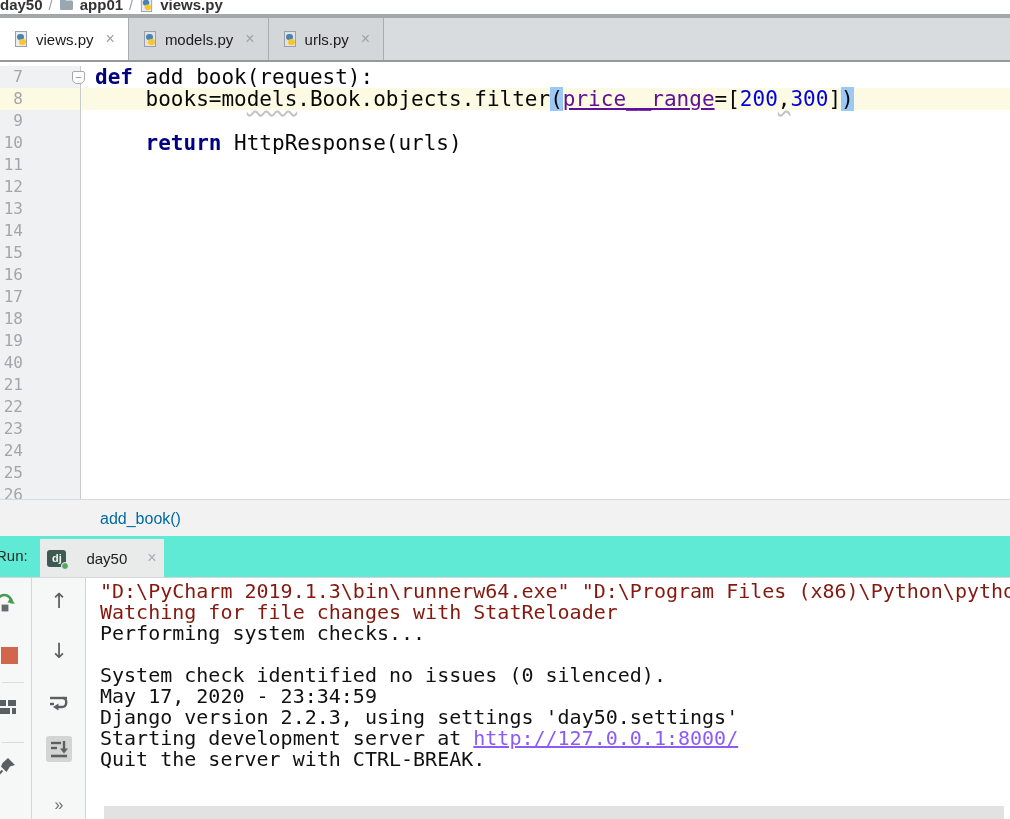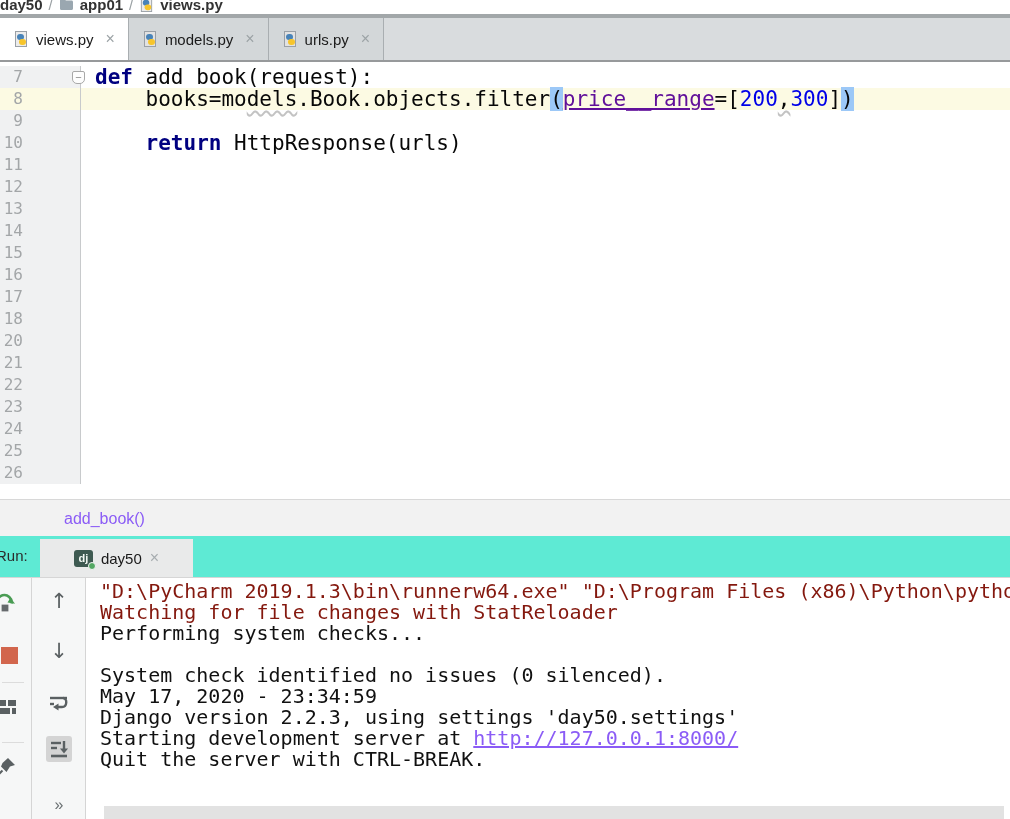--- a/index.html
+++ b/index.html
@@ -35,28 +35,28 @@
   .kwarg { color:#61109a;text-decoration:underline; }
   .paren { background:#9cc8f7; }
   .wave  { text-decoration:underline wavy #c3c3c3; text-decoration-skip-ink:none; text-underline-offset:4px; }
   .fold  { position:absolute; left:72px; top:9px; width:13px; height:13px; background:#fdfdfd;
            border:1px solid #a8a8a8; border-radius:2px 2px 5px 5px; color:#8a8a8a;
            font:11px/11px "Liberation Sans",sans-serif; text-align:center; z-index:2; }
 
   
   .crumbbar { position:absolute; top:499px; left:0; right:0; height:40px; background:#f2f2f2;
               border-top:1px solid #d8d8d8; border-bottom:1px solid #dddddd;
-              display:flex; align-items:center; padding-left:64px; font-size:16px; color:#8b5cf6; }
+              display:flex; align-items:center; padding-left:100px; font-size:16px; color:#0369a1; }
 
   
   .runheader { position:absolute; top:536px; left:0; right:0; height:42px; background:#5eead4;
                border-bottom:1px solid #d6d6d6; }
   .run-label { position:absolute; left:-4px; top:11px; font-size:15px; color:#2b2b2b; }
-  .run-tab   { position:absolute; left:40px; top:3px; bottom:0; width:153px; background:#e9eaea;
-               display:flex; align-items:center; justify-content:center; gap:8px; font-size:15px; color:#1a1a1a; }
+  .run-tab   { position:absolute; left:40px; top:3px; bottom:0; width:124px; background:#e9eaea;
+               display:flex; align-items:center; justify-content:center; gap:20px; font-size:15px; color:#1a1a1a; }
   .dj-icon { position:relative; width:19px; height:17px; background:#3e5a51; border-radius:3px;
              color:#f2f8f3; font:bold 11px/17px "Liberation Sans",sans-serif; text-align:center; }
   .dj-dot  { position:absolute; right:-3px; bottom:-3px; width:8px; height:8px; border-radius:50%;
              background:#53a863; border:1px solid #f4f5f5; }
   .run-tab .close { color:#a6acaf; font-size:16px; }
 
   
   .console { position:absolute; top:578px; left:0; right:0; bottom:0; background:#fff; }
   .rtb1 { position:absolute; left:0; top:0; bottom:0; width:32px; background:#f6f7f7; border-right:1px solid #d5d5d5; }
   .rtb2 { position:absolute; left:32px; top:0; bottom:0; width:54px; background:#f6f7f7; border-right:1px solid #d5d5d5; }
@@ -169,21 +169,25 @@
       </div>
       <div class="row">
         <span class="num">17</span>
         <span class="code"></span>
       </div>
       <div class="row">
         <span class="num">18</span>
         <span class="code"></span>
       </div>
       <div class="row">
-        <span class="num">20</span>
+        <span class="num">19</span>
+        <span class="code"></span>
+      </div>
+      <div class="row">
+        <span class="num">40</span>
         <span class="code"></span>
       </div>
       <div class="row">
         <span class="num">21</span>
         <span class="code"></span>
       </div>
       <div class="row">
         <span class="num">22</span>
         <span class="code"></span>
       </div>

